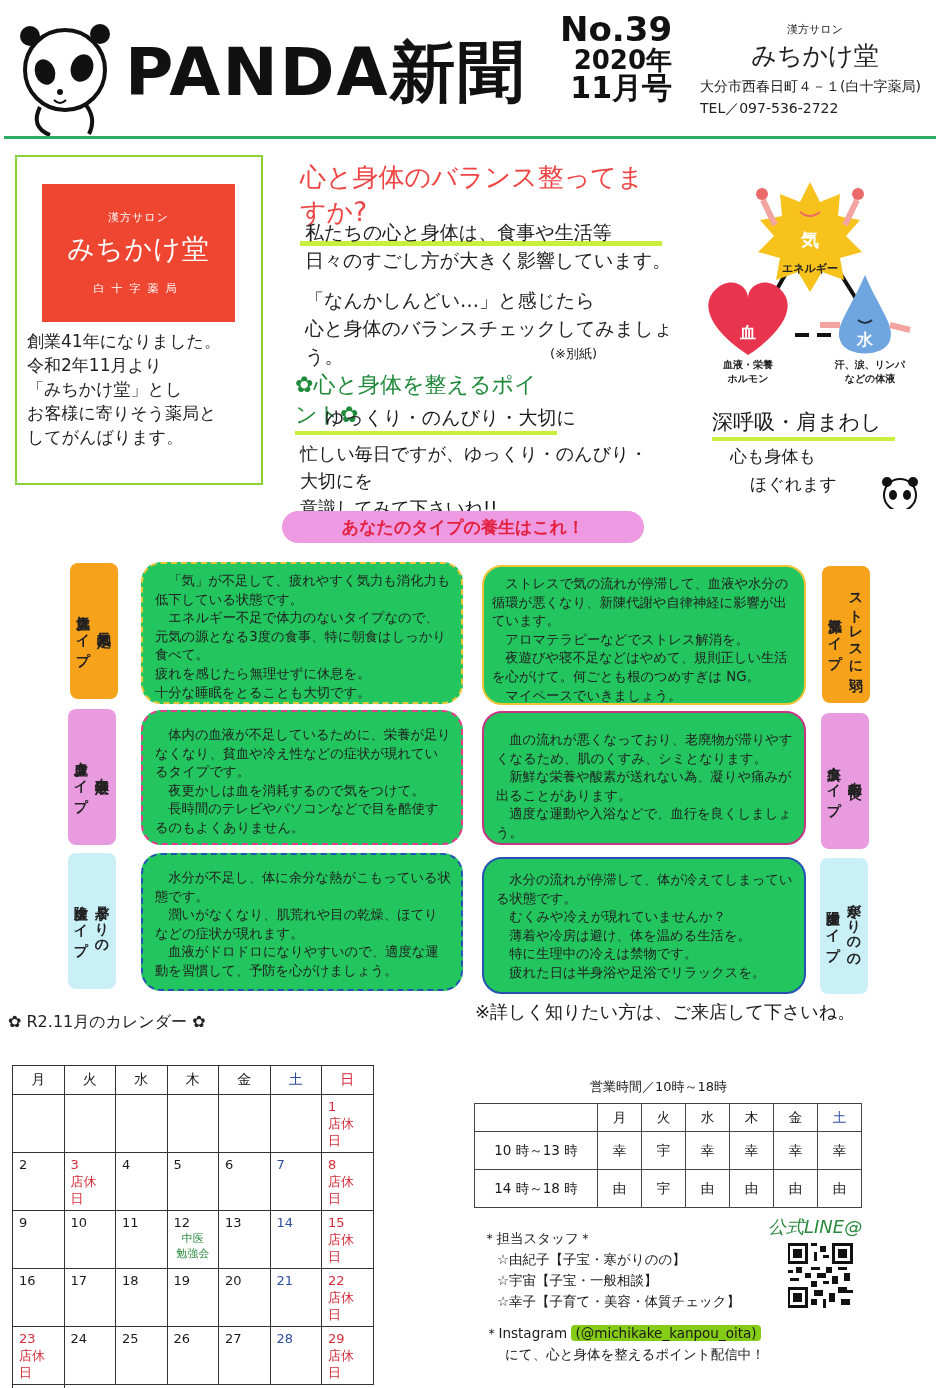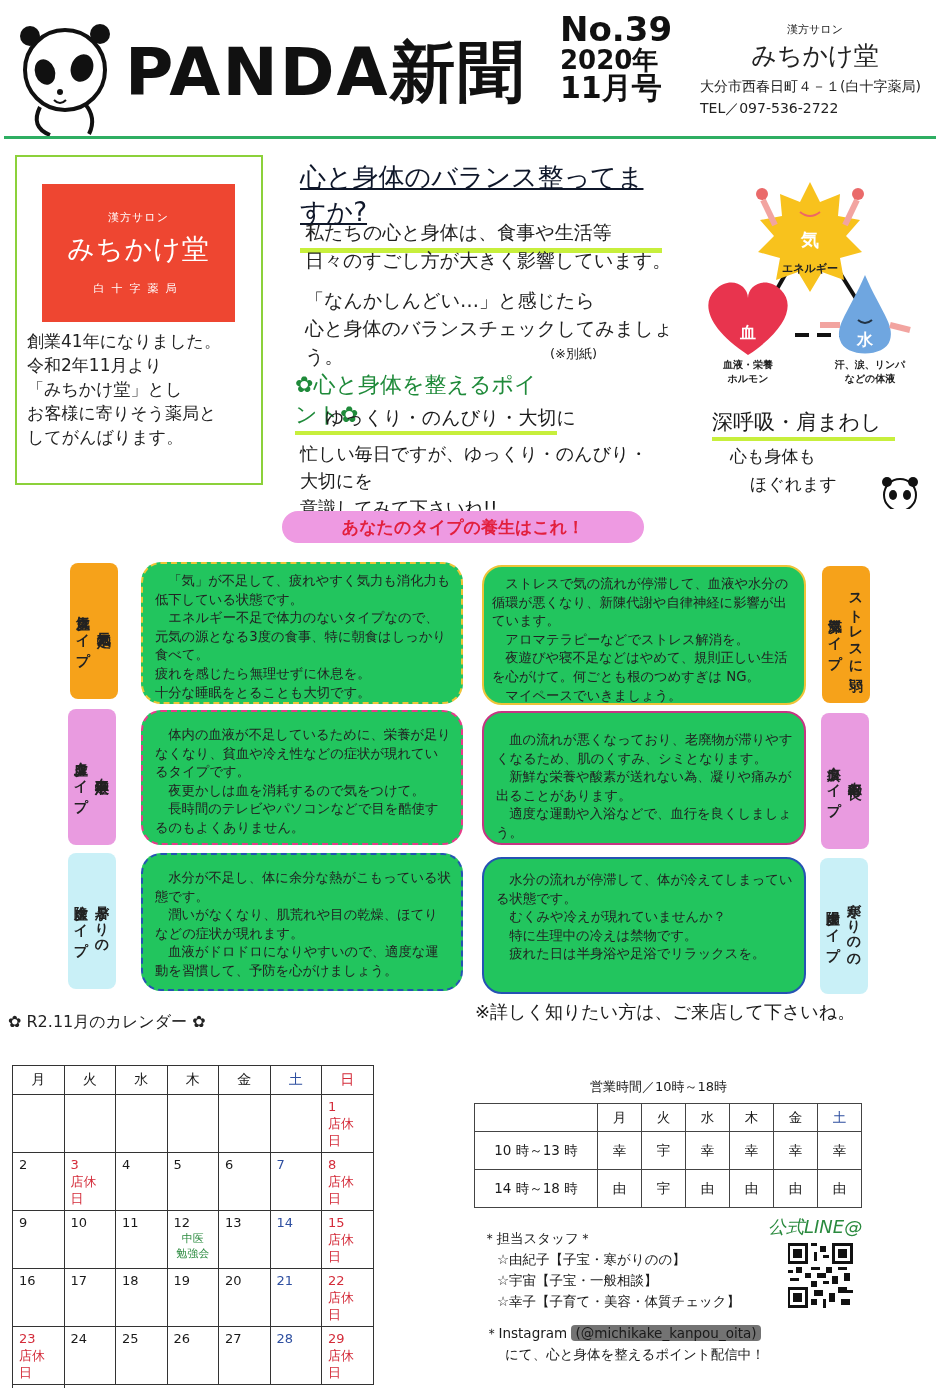--- a/index.html
+++ b/index.html
@@ -2,21 +2,21 @@
 <html><head>
 <meta charset="utf-8">
 <style>
   * { box-sizing: border-box; margin: 0; padding: 0; }
   html, body { width: 940px; height: 1388px; background: #fff; overflow: hidden; }
   body { position: relative; font-family: "DejaVu Sans", sans-serif; color: #1a1a1a; }
   .abs { position: absolute; }
 
   
   #masthead-title { left: 125px; top: 28px; font-size: 66px; font-weight: bold; letter-spacing: 2px; color: #111; font-family: "DejaVu Sans", sans-serif; }
-  #issue { left: 560px; top: 12px; font-weight: bold; color: #111; text-align: left; line-height: 1.02; }
+  #issue { left: 560px; top: 12px; font-weight: bold; color: #111; text-align: right; line-height: 1.02; }
   #issue .no { font-size: 34px; }
   #issue .yr { font-size: 26px; }
   #issue .mo { font-size: 30px; }
   #shop-head { left: 700px; top: 22px; width: 230px; text-align: center; color: #222; }
   #shop-head .sub { font-size: 11px; }
   #shop-head .name { font-size: 25px; margin-top: 2px; }
   #shop-head .addr { font-size: 14px; text-align: left; margin-top: 6px; }
   #shop-head .tel { font-size: 14px; text-align: left; margin-top: 4px; }
   #header-rule { left: 4px; top: 136px; width: 932px; height: 3px; background: #2eae62; }
 
@@ -25,21 +25,21 @@
 
   
   #intro-box { left: 15px; top: 155px; width: 248px; height: 330px; border: 2px solid #8cd13a; }
   #logo-card { left: 25px; top: 27px; width: 193px; height: 138px; background: #ee4631; color: #fff; text-align: center; position: absolute; }
   #logo-card .sub { font-size: 11px; margin-top: 26px; letter-spacing: 1px; }
   #logo-card .name { font-size: 27px; margin-top: 6px; letter-spacing: 1px; }
   #logo-card .ph { font-size: 11px; margin-top: 14px; letter-spacing: 7px; }
   #intro-text { position: absolute; left: 10px; top: 172px; width: 230px; font-size: 17px; line-height: 24px; color: #222; }
 
   
-  #article-title { left: 300px; top: 160px; font-size: 26px; color: #0f172a; border-bottom: 5px solid #c7ef3c; padding-bottom: 18px; width: 362px; text-decoration: underline; }
+  #article-title { left: 300px; top: 160px; font-size: 26px; color: #ef4444; border-bottom: 5px solid #c7ef3c; padding-bottom: 11px; width: 362px; }
   #article-body { left: 305px; top: 218px; width: 390px; font-size: 19px; line-height: 28px; color: #222; }
   #article-body p { margin-bottom: 12px; }
   #article-note { left: 550px; top: 345px; font-size: 13px; }
   #point-title { left: 295px; top: 370px; font-size: 22px; color: #1f8a3a; border-bottom: 4px solid #c7ef3c; width: 262px; padding-bottom: 1px; }
   #point-slogan { left: 325px; top: 405px; font-size: 19px; }
   #point-body { left: 300px; top: 440px; width: 360px; font-size: 18px; line-height: 27px; }
 
   
   #qi-diagram { left: 700px; top: 170px; }
   #breath-title { left: 712px; top: 408px; font-size: 21px; border-bottom: 4px solid #c7ef3c; padding-bottom: 1px; width: 183px; }
@@ -87,21 +87,21 @@
   #hours-table th { height: 28px; width: 44px; }
   #hours-table th.blank { width: 123px; }
   #hours-table td { height: 38px; }
 
   #line-label { left: 768px; top: 1215px; font-size: 18px; color: #2a8a3e; font-style: italic; }
   #qr { left: 787px; top: 1243px; width: 66px; height: 65px; }
 
   #staff { left: 483px; top: 1228px; font-size: 13.5px; line-height: 21px; }
   #staff .item { padding-left: 14px; }
   #insta { left: 485px; top: 1323px; font-size: 13.5px; line-height: 21px; }
-  #insta .handle { background: #737373; padding: 0 4px; border-radius: 4px; }
+  #insta .handle { background: #84cc16; padding: 0 4px; border-radius: 4px; }
   #insta .line2 { padding-left: 20px; }
 </style>
 </head>
 <body>
 
 <div id="panda" class="abs">
   <svg width="110" height="125" viewBox="0 0 110 125">
     <circle cx="55" cy="58" r="40" fill="#fff" stroke="#111" stroke-width="4"></circle>
     <ellipse cx="20" cy="24" rx="10" ry="10" fill="#111"></ellipse>
     <ellipse cx="90" cy="22" rx="10" ry="10" fill="#111"></ellipse>
@@ -255,20 +255,21 @@
 </div>
 <div class="abs card dash-b" style="left:141px;top:853px;width:322px;height:138px;padding-top:14px;">
   <p>水分が不足し、体に余分な熱がこもっている状態です。</p>
   <p>潤いがなくなり、肌荒れや目の乾燥、ほてりなどの症状が現れます。</p>
   <p>血液がドロドロになりやすいので、適度な運動を習慣して、予防を心がけましょう。</p>
 </div>
 
 <div class="abs card solid-b" style="left:482px;top:857px;width:324px;height:137px;padding-top:12px;">
   <p>水分の流れが停滞して、体が冷えてしまっている状態です。</p>
   <p>むくみや冷えが現れていませんか？</p>
+  <p>薄着や冷房は避け、体を温める生活を。</p>
   <p>特に生理中の冷えは禁物です。</p>
   <p>疲れた日は半身浴や足浴でリラックスを。</p>
 </div>
 <div class="abs tag blue" style="left:820px;top:858px;height:136px;">
   <span>寒がりのの</span>
   <span>陽虚タイプ</span>
 </div>
 
 <div id="more-note" class="abs">※詳しく知りたい方は、ご来店して下さいね。</div>
 

